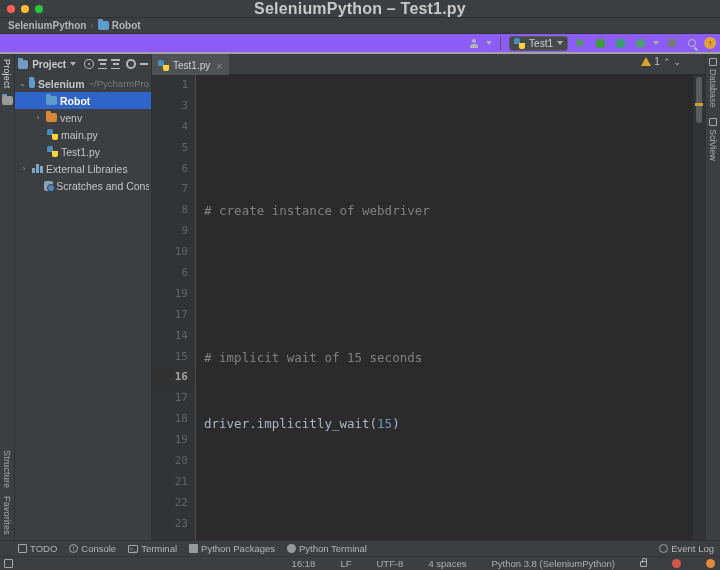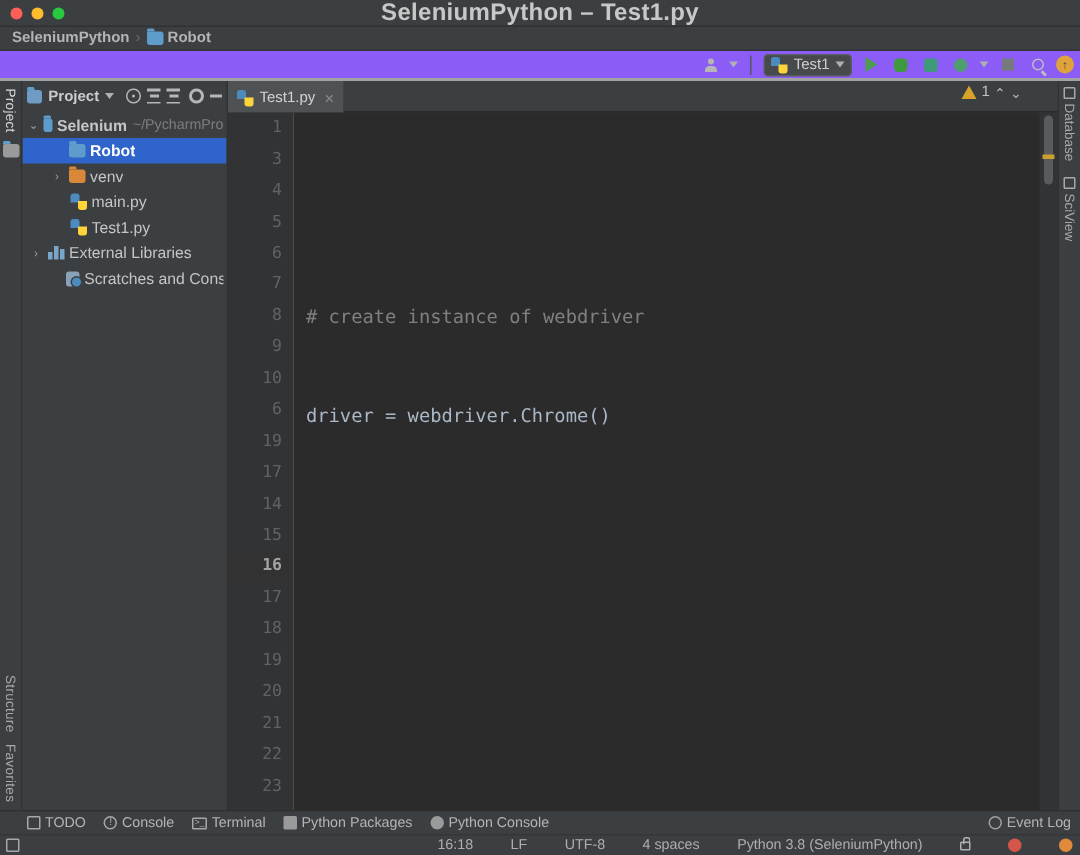--- a/index.html
+++ b/index.html
@@ -407,25 +407,26 @@
 
         <div class="code-wrap">
           <div class="fold-rail"></div>
           <div class="code">
 
 
             <div class="line">&nbsp;</div>
 
             <div class="line c-comment"># create instance of webdriver</div>
 
-            <div class="line">driver = webdriver.Chrome()</div>
 
             <div class="line">&nbsp;</div>
 
-
+            <div class="line c-comment"># implicit wait of 15 seconds</div>
+
+            <div class="line"><span>driver.implicitly_wait(</span><span class="c-num">15</span><span>)</span></div>
 
             
 
             
 
             
 
             
 
             
@@ -486,21 +487,21 @@
     <span class="bb-item">
       <span class="term-ico">&gt;_</span>
       <span>Terminal</span>
     </span>
     <span class="bb-item">
       <span class="pkg-ico"></span>
       <span>Python Packages</span>
     </span>
     <span class="bb-item">
       <span class="pkg-ico" style="border-radius:50%;"></span>
-      <span>Python Console</span>
+      <span>Python Terminal</span>
     </span>
     <span class="event-log">
       <span class="circle-ico"></span>
       <span>Event Log</span>
     </span>
   </div>
 
   <div class="statusbar">
     <div class="sb-left">
       <span class="sq-ico" style="width:9px;height:9px;"></span>

